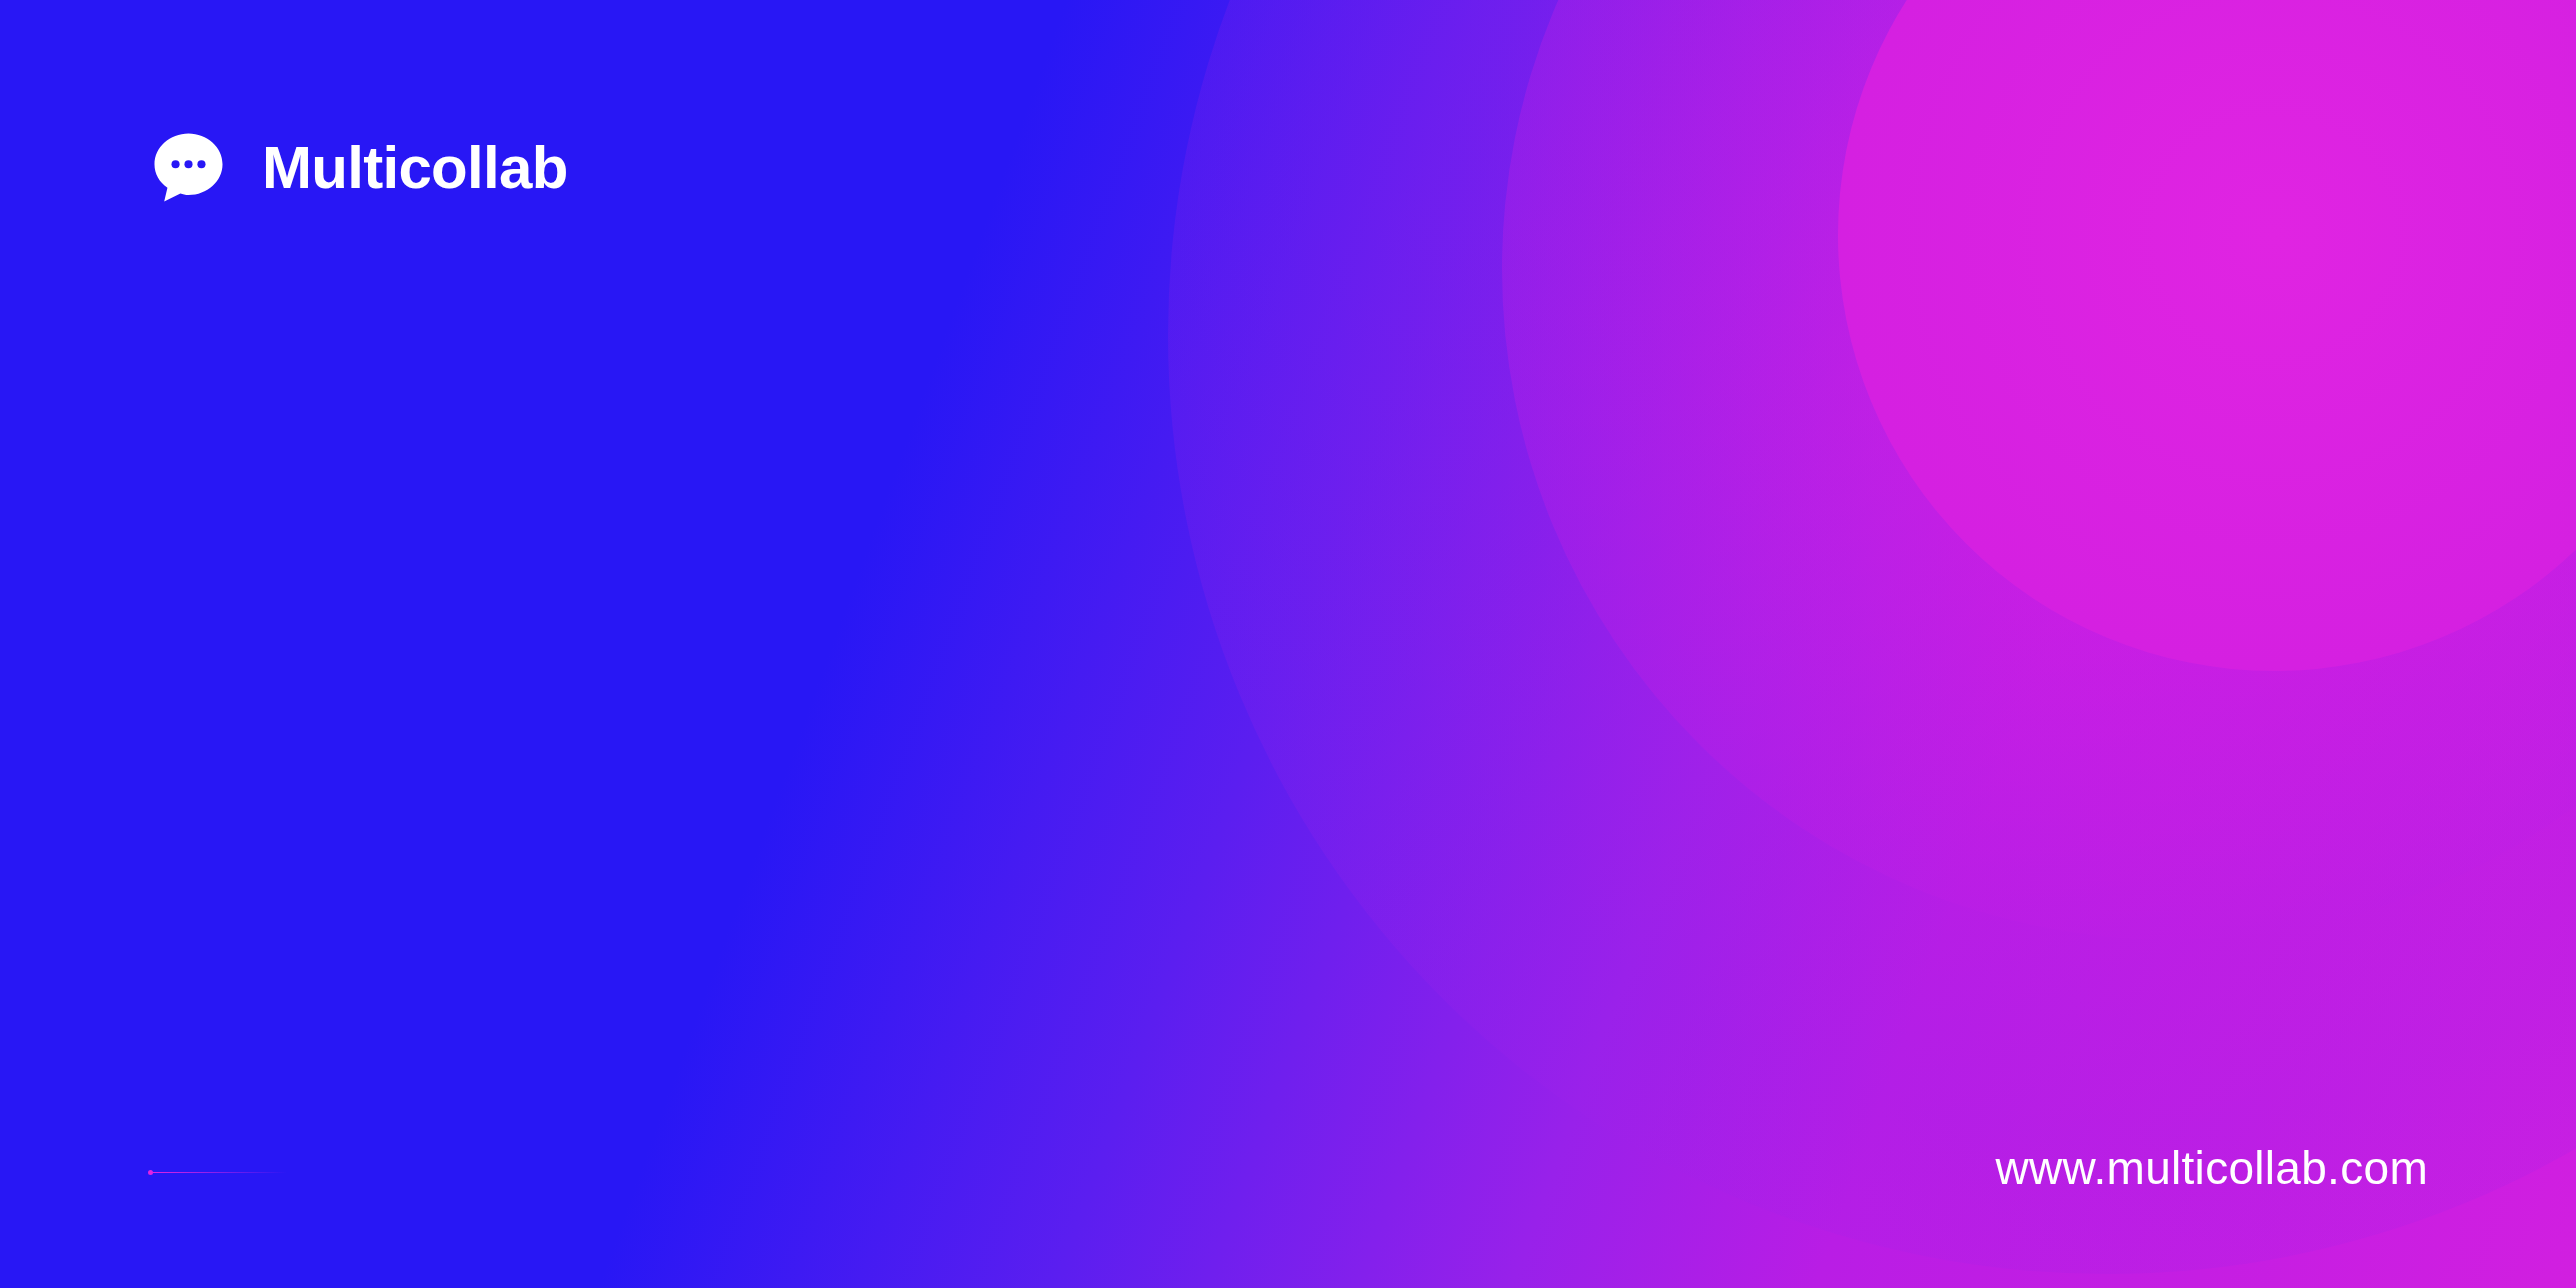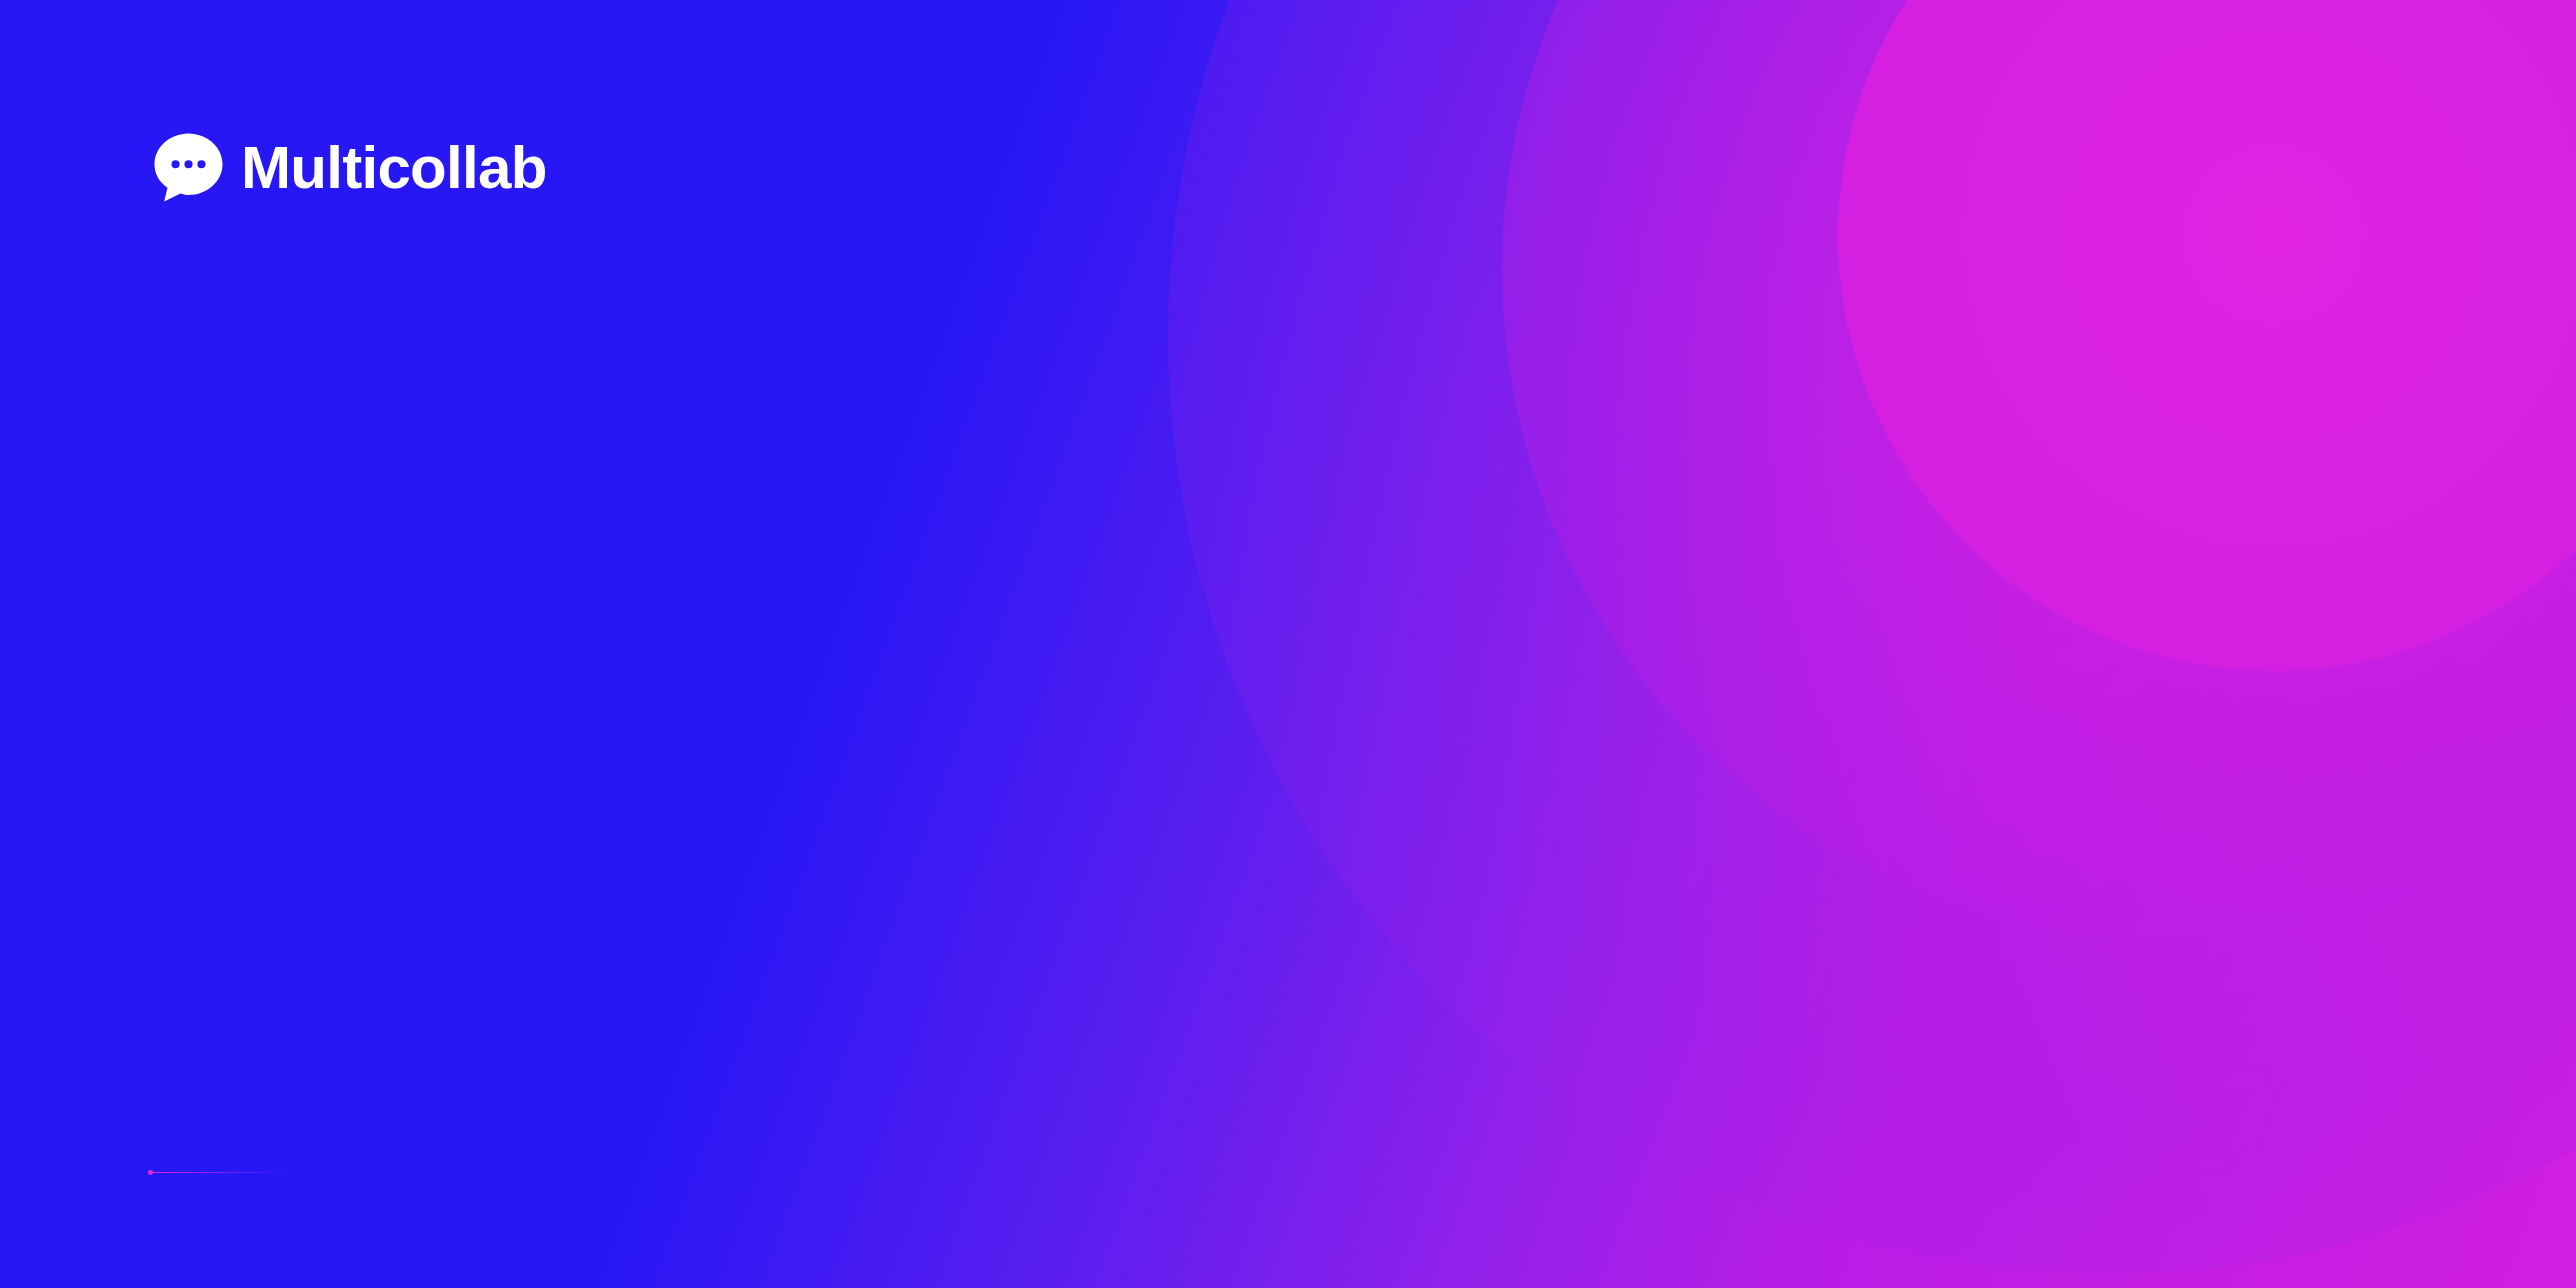--- a/index.html
+++ b/index.html
@@ -58,21 +58,21 @@
       z-index: 10;
       padding: 127px 148px;
       height: 100%;
       display: flex;
       flex-direction: column;
     }
     
     .logo-row {
       display: flex;
       align-items: center;
-      gap: 12px;
+      gap: 33px;
       margin-bottom: 215px;
     }
     
     .logo-icon {
       width: 81px;
       height: 81px;
       position: relative;
     }
     
     .logo-icon svg {
@@ -144,14 +144,15 @@
           <circle cx="66" cy="46" r="5" fill="#2817f5"></circle>
         </svg>
       </div>
       <div class="brand-name">Multicollab</div>
     </div>
 
   </div>
 
   <div class="accent-line"></div>
 
+  <div class="website-url">www.multicollab.com</div>
 </div>
 
 
 </body></html>

